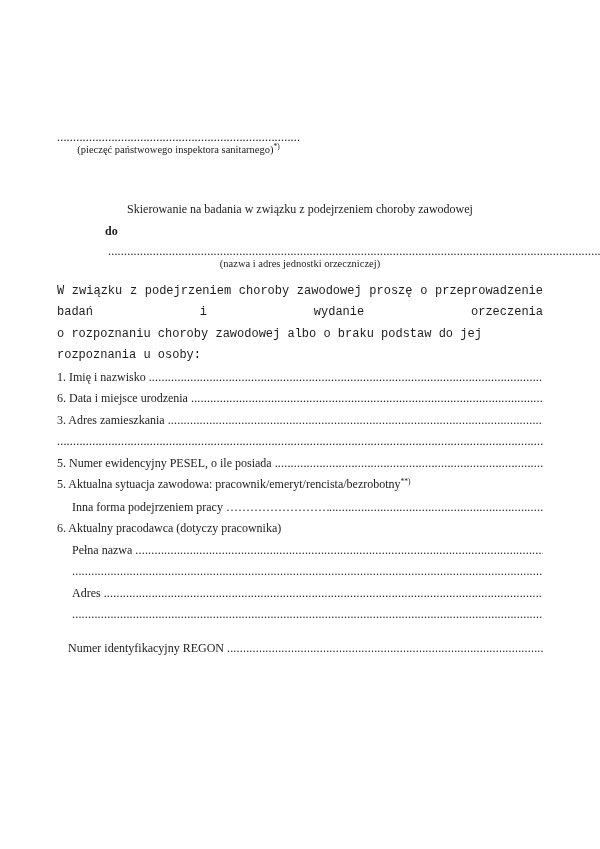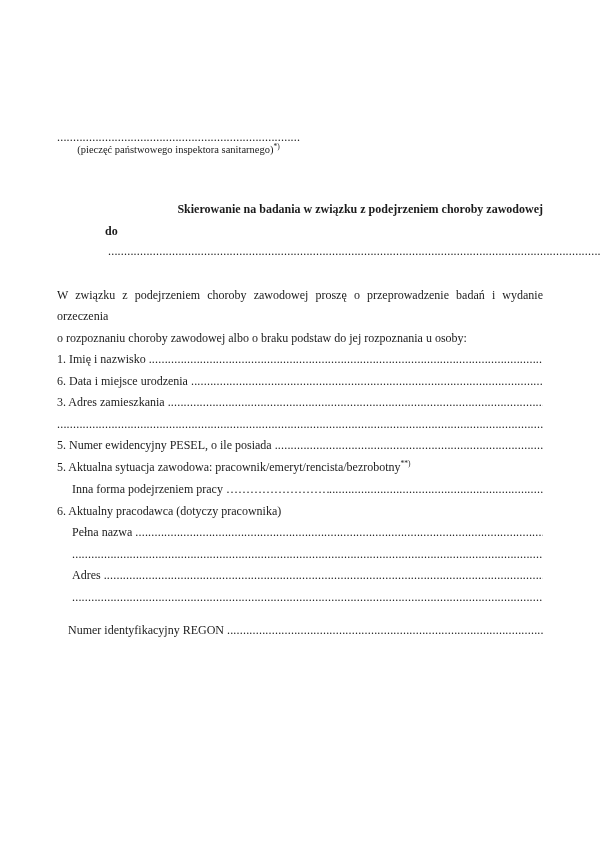--- a/index.html
+++ b/index.html
@@ -45,38 +45,38 @@
     color: #222;
   }
   .stamp-caption {
     width: 243px;
     text-align: center;
     font-size: 10.5px;
     line-height: 12px;
   }
   .title {
     margin-top: 42px;
-    text-align: right;
-    font-weight: bold;
+    text-align: center;
+    font-weight: normal;
     line-height: 21.5px;
   }
   .do-row {
     margin-left: 48px;
     width: 390px;
     line-height: 20px;
     flex-direction: column;
   }
   .do-label { font-weight: bold; }
   .sub-caption {
     margin-top: -4px;
     text-align: center;
     font-size: 10.5px;
     line-height: 14px;
   }
-  .intro { margin-top: 24px; }
+  .intro { margin-top: 10px; font-family: Liberation Mono, monospace; }
   .intro-line1 {
     line-height: 21.5px;
     text-align: justify;
     text-align-last: justify;
     white-space: nowrap;
     overflow: hidden;
   }
   .intro-line1 span { display:inline; }
   .justify-hack {
     display: inline-block;
@@ -112,20 +112,21 @@
 
     <div class="stamp-line">................................................................................................................................................................................................................................................................................................................................................................................................................................................................</div>
     <div class="stamp-caption"><span>(pieczęć państwowego inspektora sanitarnego)</span><span class="sup">*)</span></div>
 
     <div class="title">Skierowanie na badania w związku z podejrzeniem choroby zawodowej</div>
 
     <div class="row do-row">
       <span class="lbl do-label">do</span>
       <span class="fill">................................................................................................................................................................................................................................................................................................................................................................................................................................................................</span>
     </div>
+    <div class="sub-caption">(nazwa i adres jednostki orzeczniczej)</div>
 
     <div class="intro">
       <div class="intro-line1"><span class="justify-hack">W związku z podejrzeniem choroby zawodowej proszę o przeprowadzenie badań i wydanie orzeczenia</span></div>
       <div class="intro-line2">o rozpoznaniu choroby zawodowej albo o braku podstaw do jej rozpoznania u osoby:</div>
     </div>
 
     <div class="row">
       <span class="lbl">1. Imię i nazwisko</span>
       <span class="fill">................................................................................................................................................................................................................................................................................................................................................................................................................................................................</span>
     </div>

